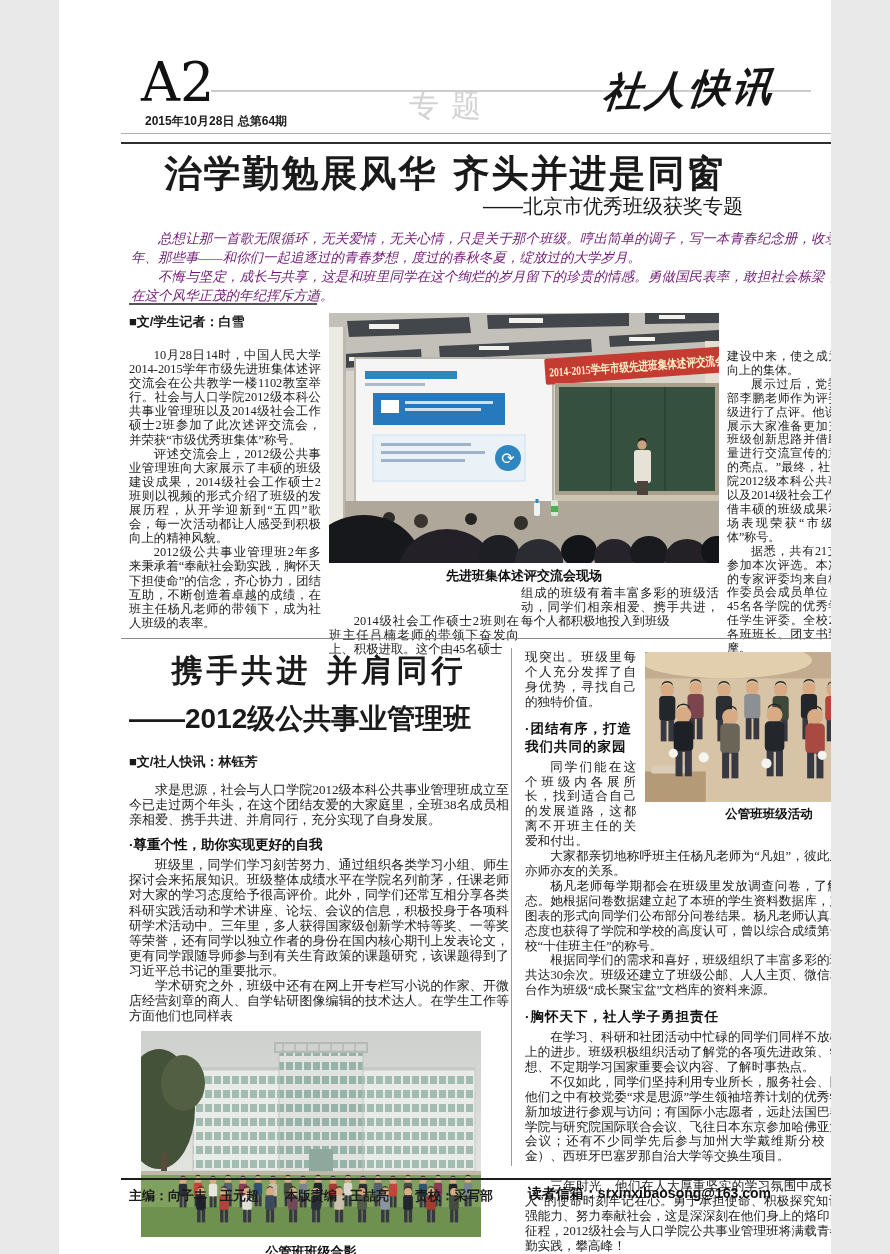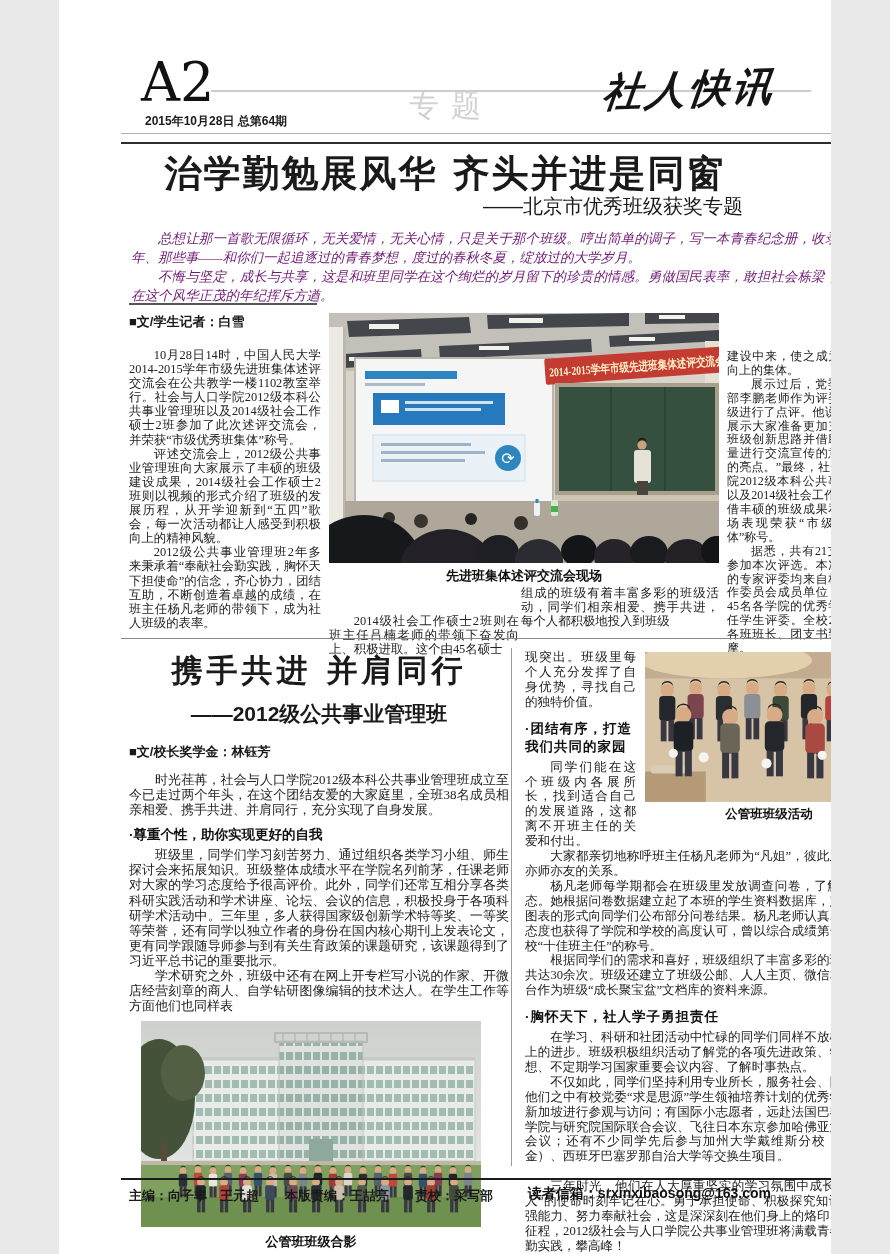--- a/index.html
+++ b/index.html
@@ -37,21 +37,21 @@
   .a1-mida{left:270px;top:614px;width:190px;}
   .a1-midb{left:462px;top:586px;width:198px;}
   .a1-col3{left:668px;top:350px;width:164px;}
   .a1-col3 p{font-size:12px;line-height:13.9px;}
   
   .a2-rule{left:62px;top:638px;width:766px;height:1px;background:#8a8a8a;}
   .a2-vdiv{left:452px;top:648px;width:1px;height:518px;background:#9a9a9a;}
   .a2-left{left:70px;top:650px;width:380px;}
   .a2-headline{text-align:center;font-size:31px;font-weight:bold;font-family:"DejaVu Serif",serif;
       letter-spacing:4px;margin:0;}
-  .a2-subhead{text-align:center;font-size:21px;font-weight:bold;font-family:"Liberation Sans",sans-serif;margin-top:8px;}
+  .a2-subhead{text-align:left;font-size:28px;font-weight:bold;font-family:"Liberation Sans",sans-serif;margin-top:8px;}
   .a2-left .byline{margin-top:15px;}
   .a2-left p.body2{margin:0;font-size:13px;line-height:15.1px;text-align:justify;text-indent:2em;color:#222;}
   .a2-left p.intro2{margin-top:11px;}
   .sec-title{font-size:13.5px;font-weight:bold;font-family:"Liberation Sans",sans-serif;
       margin:9px 0 3px 0;color:#111;}
   .a2-photo{margin:8px 0 7px 12px;width:340px;}
   .a2-photo svg{display:block;}
   .a2-photo .photo-caption{margin-top:6px;}
   .a2-right{left:466px;top:650px;width:368px;}
   .a2-right p{margin:0;font-size:12.6px;line-height:14.9px;text-align:justify;text-indent:2em;color:#222;}
@@ -230,22 +230,22 @@
   </section>
 
   <div class="abs a2-rule"></div>
   <div class="abs a2-vdiv"></div>
 
   <section>
 
     <div class="abs a2-left">
       <h2 class="a2-headline">携手共进 并肩同行</h2>
       <div class="a2-subhead">——2012级公共事业管理班</div>
-      <div class="byline">■文/校长奖学金：林钰芳</div>
-      <p class="body2 intro2">时光荏苒，社会与人口学院2012级本科公共事业管理班成立至今已走过两个年头，在这个团结友爱的大家庭里，全班38名成员相亲相爱、携手共进、并肩同行，充分实现了自身发展。</p>
+      <div class="byline">■文/社人快讯：林钰芳</div>
+      <p class="body2 intro2">求是思源，社会与人口学院2012级本科公共事业管理班成立至今已走过两个年头，在这个团结友爱的大家庭里，全班38名成员相亲相爱、携手共进、并肩同行，充分实现了自身发展。</p>
 
       <div class="sec-title">·尊重个性，助你实现更好的自我</div>
       <p class="body2">班级里，同学们学习刻苦努力、通过组织各类学习小组、师生探讨会来拓展知识。班级整体成绩水平在学院名列前茅，任课老师对大家的学习态度给予很高评价。此外，同学们还常互相分享各类科研实践活动和学术讲座、论坛、会议的信息，积极投身于各项科研学术活动中。三年里，多人获得国家级创新学术特等奖、一等奖等荣誉，还有同学以独立作者的身份在国内核心期刊上发表论文，更有同学跟随导师参与到有关生育政策的课题研究，该课题得到了习近平总书记的重要批示。</p>
       <p class="body2">学术研究之外，班级中还有在网上开专栏写小说的作家、开微店经营刻章的商人、自学钻研图像编辑的技术达人。在学生工作等方面他们也同样表</p>
 
       <div class="a2-photo">
         <svg viewBox="0 0 340 206" width="340" height="206">
           <rect width="340" height="206" fill="url(#skyg)"></rect>
 
           <rect x="52" y="36" width="282" height="3" fill="#c6cac7"></rect>

